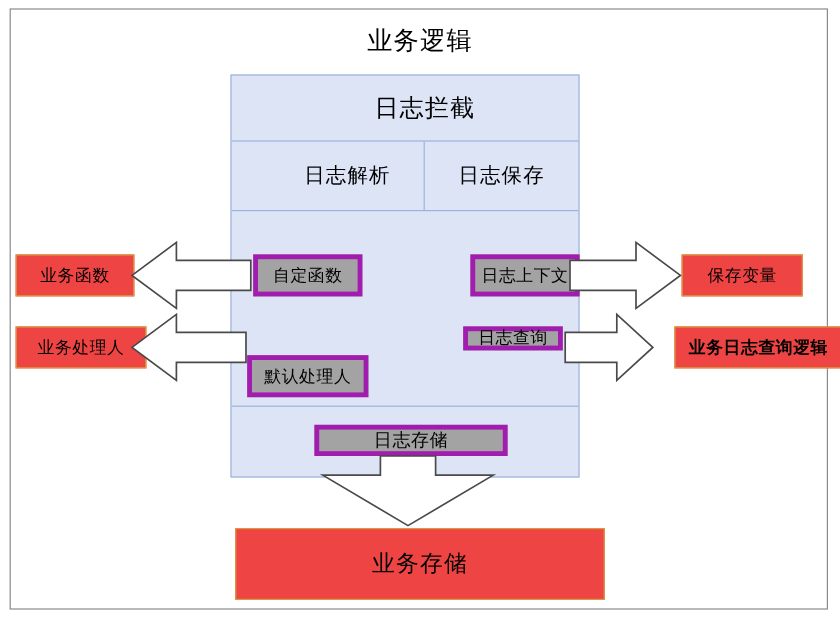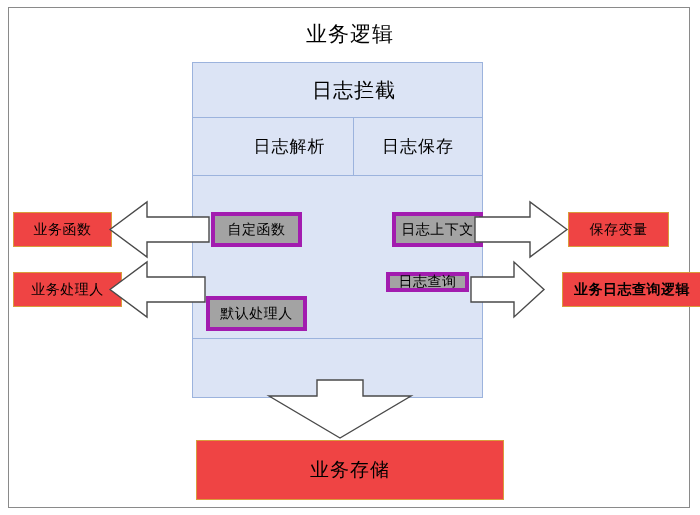--- a/index.html
+++ b/index.html
@@ -185,20 +185,21 @@
   </div>
 
   <div class="inner-box" id="box-custom-func">自定函数</div>
 
   <div class="inner-box" id="box-default-handler">默认处理人</div>
 
   <div class="inner-box" id="box-log-context">日志上下文</div>
 
   <div class="inner-box" id="box-log-query">日志查询</div>
 
+  <div class="inner-box" id="box-log-storage">日志存储</div>
 
   <div class="orange-box" id="box-biz-func">业务函数</div>
 
   <div class="orange-box" id="box-biz-handler">业务处理人</div>
 
   <div class="orange-box" id="box-save-var">保存变量</div>
 
   <div class="orange-box" id="box-biz-query">业务日志查询逻辑</div>
 
   <div class="orange-box" id="box-biz-storage">业务存储</div>

